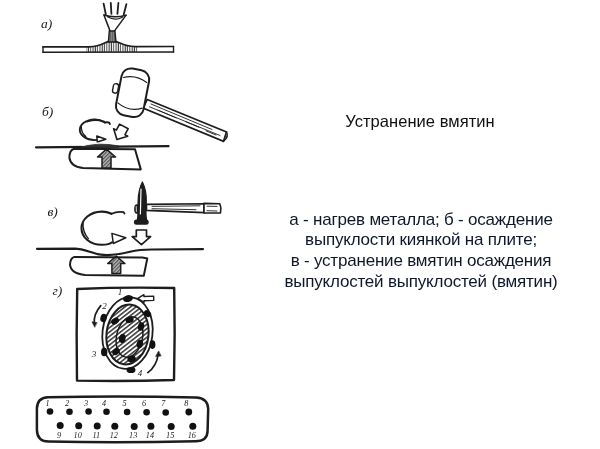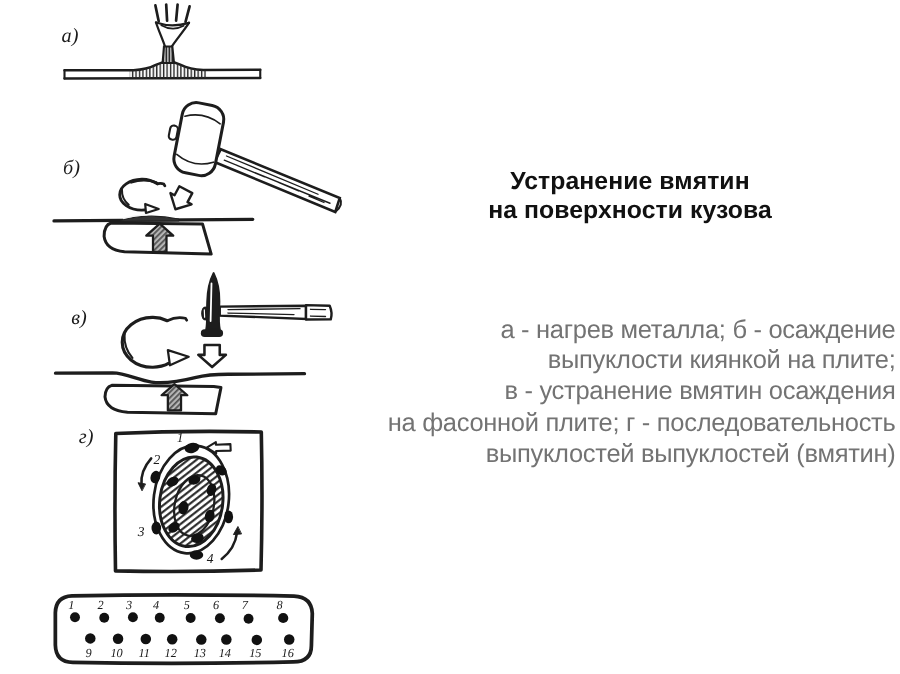--- a/index.html
+++ b/index.html
@@ -18,37 +18,37 @@
     top: 0;
     width: 240px;
     height: 449px;
   }
   .title-block {
     position: absolute;
     left: 253px;
     top: 112px;
     width: 334px;
     text-align: center;
-    font-weight: bold;
+    font-weight: normal;
     font-size: 16.5px;
     line-height: 19.3px;
     letter-spacing: 0.05px;
     color: #111111;
   }
   .caption-block {
     position: absolute;
     left: 245px;
     top: 209.5px;
     width: 352px;
-    text-align: right;
+    text-align: center;
     font-weight: normal;
     font-size: 17px;
     line-height: 20.8px;
     letter-spacing: -0.2px;
-    color: #737373;
+    color: #0f172a;
   }
   .svg-label {
     font-family: "Liberation Serif", serif;
     font-style: italic;
     fill: #1b1b1b;
   }
 </style>
 </head>
 <body>
 
@@ -234,24 +234,22 @@
         <text class="svg-label" x="133.2" y="437.8" font-size="8.2" text-anchor="middle">13</text>
         <text class="svg-label" x="149.9" y="437.8" font-size="8.2" text-anchor="middle">14</text>
         <text class="svg-label" x="170.2" y="437.8" font-size="8.2" text-anchor="middle">15</text>
         <text class="svg-label" x="191.8" y="437.8" font-size="8.2" text-anchor="middle">16</text>
       </g>
     </g>
   </svg>
 
   <div class="title-block">
     <div>Устранение вмятин</div>
-    <div>на поверхности кузова</div>
   </div>
 
   <div class="caption-block">
     <div>а - нагрев металла; б - осаждение</div>
     <div>выпуклости киянкой на плите;</div>
     <div>в - устранение вмятин осаждения</div>
-    <div>на фасонной плите; г - последовательность</div>
     <div>выпуклостей выпуклостей (вмятин)</div>
   </div>
 
 </div>
 
 </body></html>

